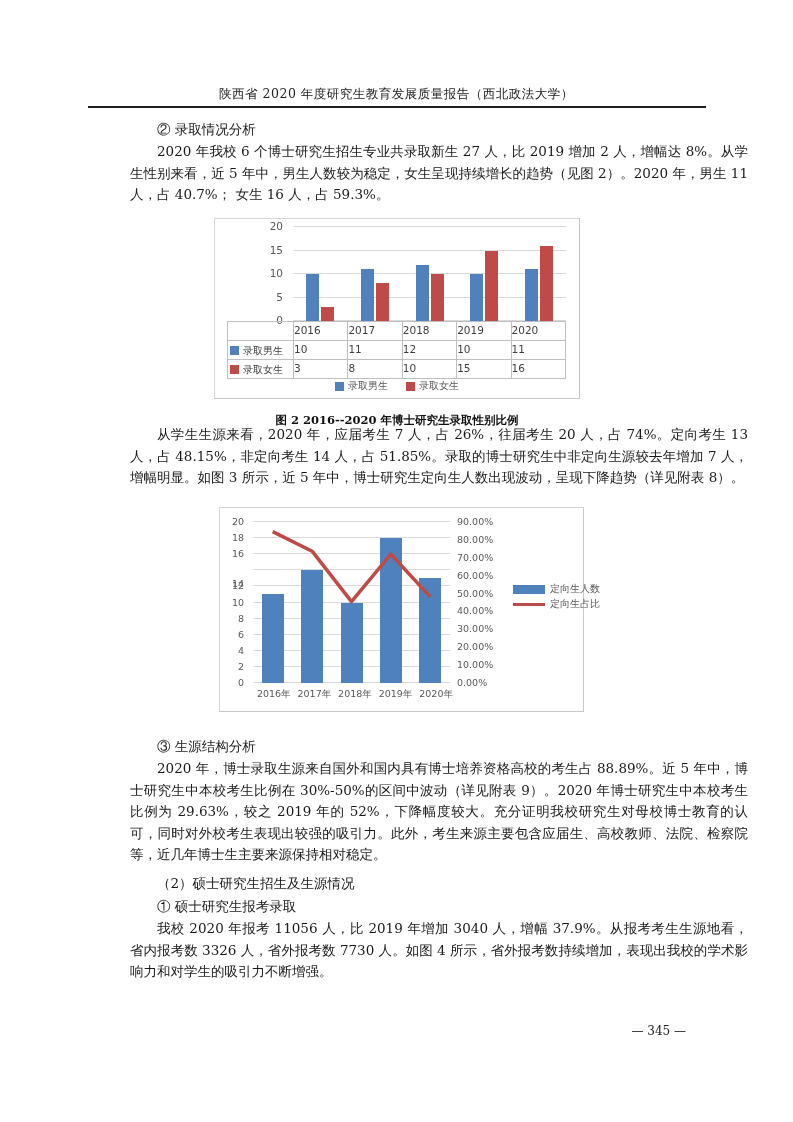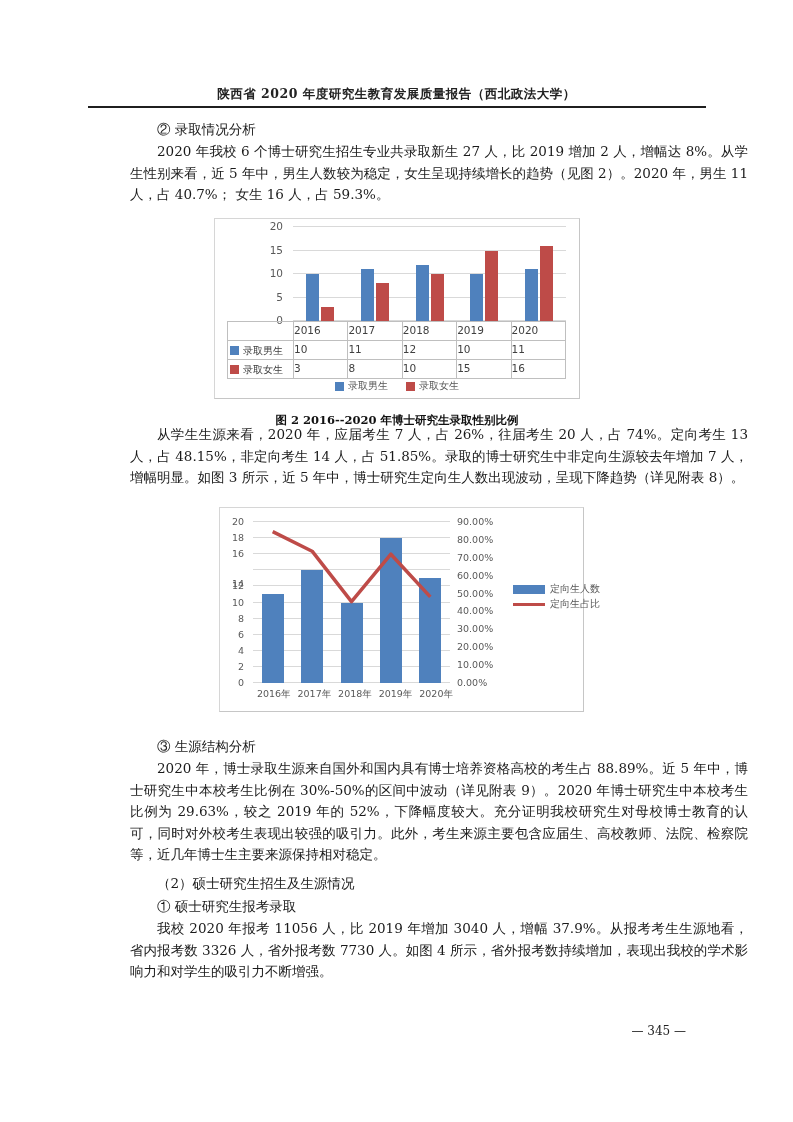--- a/index.html
+++ b/index.html
@@ -1,19 +1,19 @@
 <!DOCTYPE html>
 <html><head>
 <meta charset="utf-8">
 <style>
   html,body{margin:0;padding:0;background:#e8e8e8;}
   .page{position:relative;width:793px;height:1122px;background:#ffffff;margin:0 auto;
         font-family:"DejaVu Serif","Liberation Serif",serif;color:#1a1a1a;overflow:hidden;}
   .abs{position:absolute;}
-  .header-title{top:86px;left:0;width:100%;text-align:center;font-size:12.5px;letter-spacing:.5px;color:#222;font-weight:bold;}
+  .header-title{top:86px;left:0;width:100%;text-align:center;font-size:12.5px;letter-spacing:.5px;color:#222;}
   .header-rule{top:106px;left:88px;width:618px;border-top:2px solid #1f1f1f;height:0;}
   .body-text{left:88px;width:618px;font-size:13.5px;line-height:21.6px;text-align:justify;margin:0;}
   .indent{text-indent:2em;margin-left:42px;}
   .caption{left:88px;width:618px;text-align:center;font-weight:700;font-size:11.5px;color:#111;}
   .pagenum{top:1024px;left:88px;width:598px;text-align:right;font-size:12px;color:#222;}
 
   
   .chart-box{background:#fff;border:1px solid #d6d6d6;border-right-color:#c6c6c6;border-bottom-color:#c6c6c6;
              font-family:"DejaVu Sans","Liberation Sans",sans-serif;}
   .fig2{top:218px;left:214px;width:364px;height:179px;}

